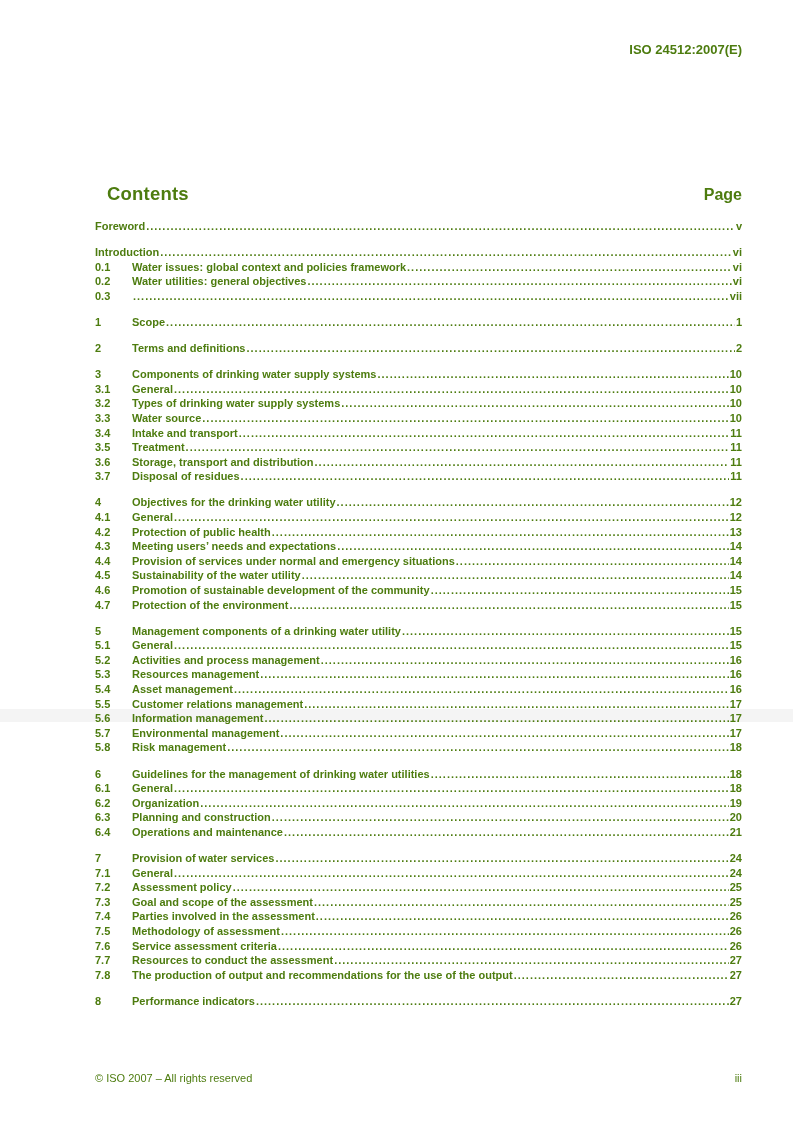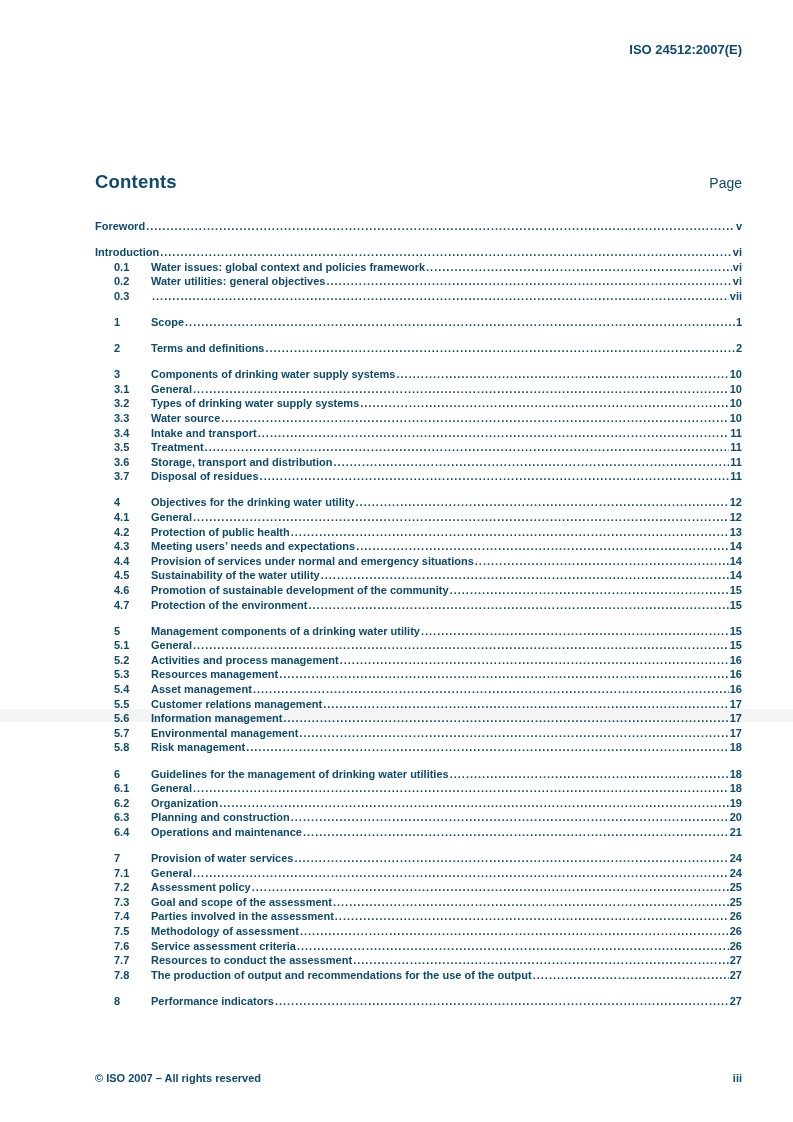--- a/index.html
+++ b/index.html
@@ -1,57 +1,57 @@
 <!DOCTYPE html>
 <html><head>
 <meta charset="utf-8">
 <style>
   html,body { margin:0; padding:0; background:#ffffff; }
   .page {
     position:relative;
     width:793px; height:1122px;
     background:#ffffff;
-    color:#0c4a6e;
+    color:#4d7c0f;
     font-family:"Liberation Sans", sans-serif;
     overflow:hidden;
   }
   .doc-header {
     position:absolute; top:42px; left:95px; right:51px;
     text-align:right;
     font-size:13px; font-weight:bold;
   }
   .contents-head {
     position:absolute; top:171px; left:95px; right:51px;
     display:flex; justify-content:space-between; align-items:baseline;
   }
-  .contents-title { margin:0; font-size:18.5px; font-weight:bold; letter-spacing:0.2px; }
-  .page-label { font-size:14px; font-weight:normal; }
+  .contents-title { margin:12px; font-size:18.5px; font-weight:bold; letter-spacing:0.2px; }
+  .page-label { font-size:16px; font-weight:bold; }
   .artifact-band {
     position:absolute; left:0; top:709px; width:793px; height:13px;
     background:#ececec; opacity:0.6; z-index:0;
   }
   .toc {
     position:absolute; top:219px; left:95px; right:51px;
     font-size:11px; font-weight:bold; line-height:14.6px;
     z-index:1;
   }
   .toc-group + .toc-group { margin-top:11.5px; }
   .toc-row { display:flex; align-items:flex-end; }
-  .toc-num { flex:0 0 37px;margin-left:19px; }
+  .toc-num { flex:0 0 37px; }
   .toc-title { flex:0 0 auto; white-space:nowrap; }
   .toc-dots { flex:1 1 auto; overflow:hidden; white-space:nowrap; margin-left:1px; }
   .toc-dots::after {
     content:"........................................................................................................................................................................................................................................................................................................";
     letter-spacing:1px;
   }
   .toc-page { flex:0 0 auto; padding-left:1px; }
   .doc-footer {
     position:absolute; top:1072px; left:95px; right:51px;
     display:flex; justify-content:space-between;
-    font-size:11px; font-weight:bold;text-align:right;
+    font-size:11px; font-weight:normal;text-align:right;
   }
 </style>
 </head>
 <body>
 
 <div class="page">
 
   <div class="doc-header">
     <span>ISO 24512:2007(E)</span>
   </div>

